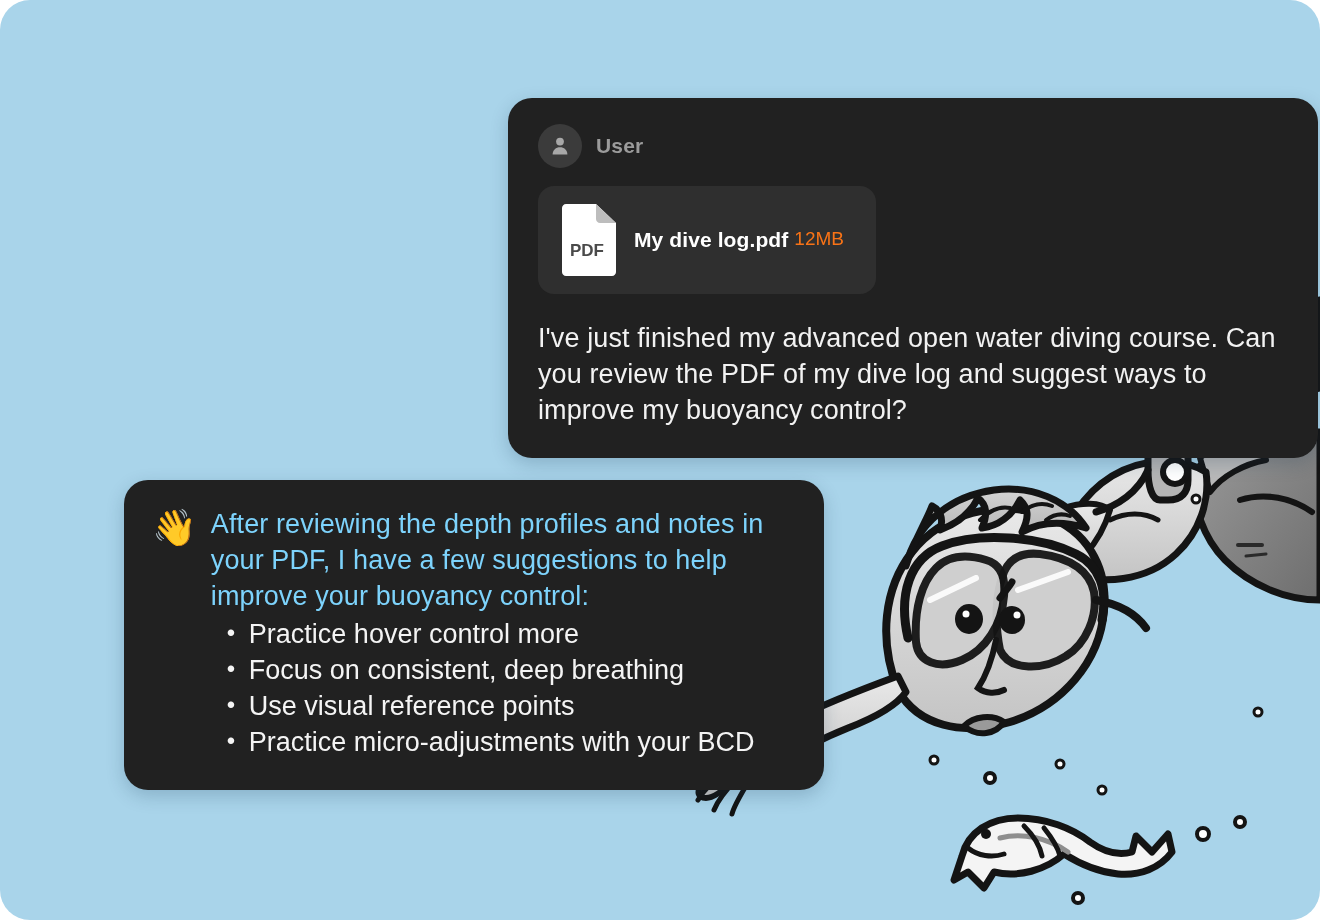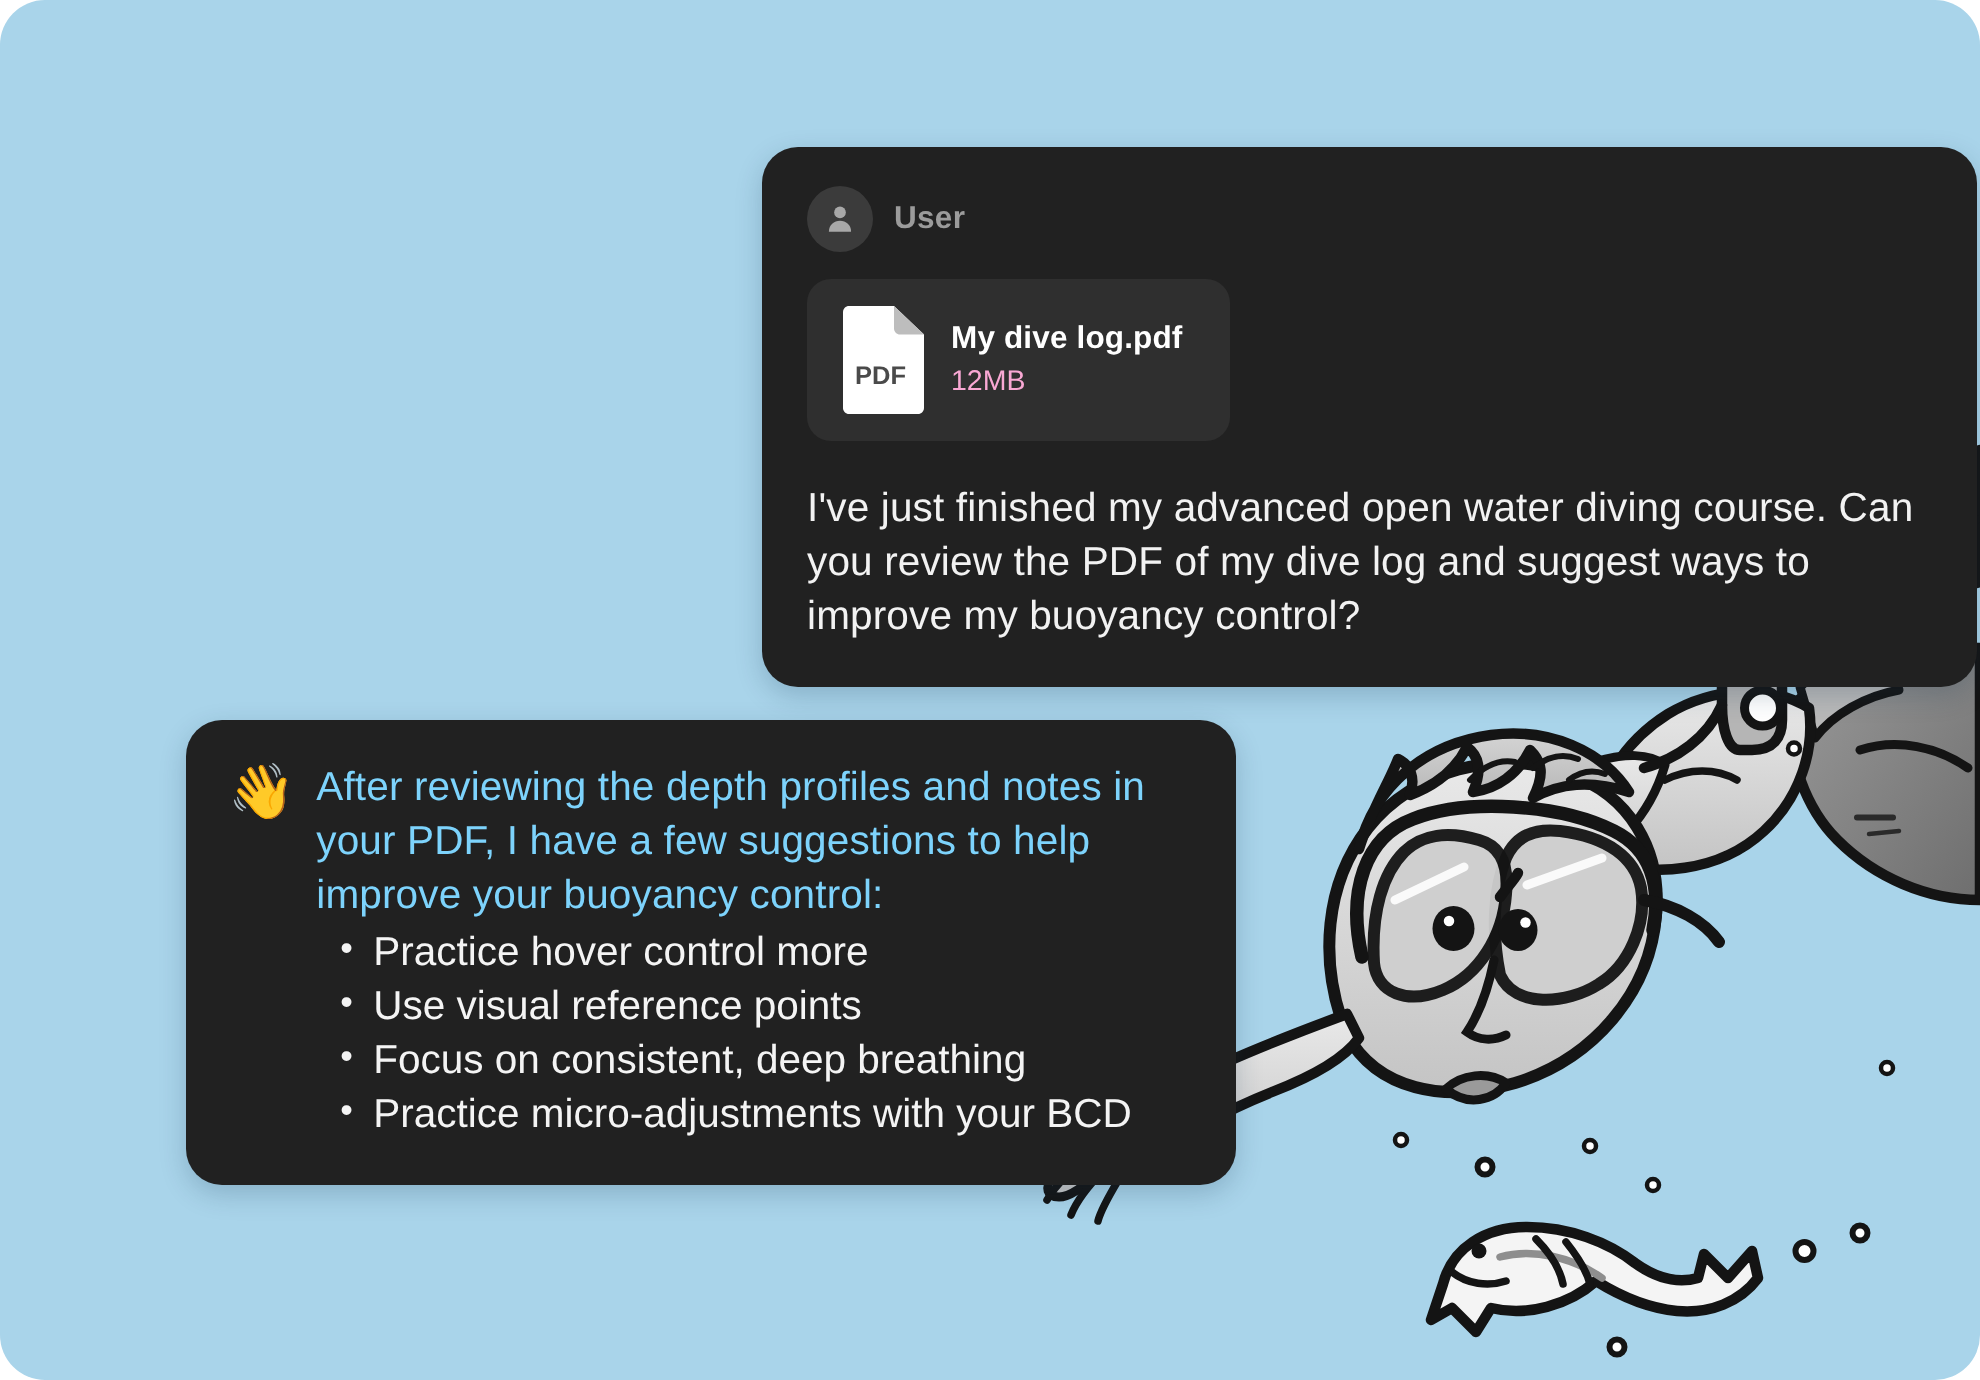--- a/index.html
+++ b/index.html
@@ -83,29 +83,29 @@
     padding: 18px 32px 18px 20px;
     margin-bottom: 26px;
   }
   .pdf-icon {
     width: 58px;
     height: 72px;
     flex: 0 0 auto;
     position: relative;
   }
   .pdf-icon svg { display: block; }
-  .file-meta { display: flex; flex-direction: column; gap: 6px; }
+  .file-meta { display: flex; flex-direction: row; gap: 6px; }
   .file-name {
     color: #ffffff;
     font-size: 21px;
     font-weight: bold;
     letter-spacing: .1px;
   }
   .file-size {
-    color: #f9a8d4;
+    color: #f97316;
     font-size: 19px;
   }
 
   .msg-text {
     color: #f2f2f2;
     font-size: 27px;
     line-height: 36px;
     letter-spacing: .1px;
   }
 
@@ -327,22 +327,22 @@
       <div class="msg-text">I've just finished my advanced open water diving course. Can you review the PDF of my dive log and suggest ways to improve my buoyancy control?</div>
     </div>
 
     <div class="bubble" id="assistant-bubble">
       <div class="assistant-row">
         <span class="wave-emoji">👋</span>
         <div class="assistant-body">
           <div class="assistant-intro">After reviewing the depth profiles and notes in your PDF, I have a few suggestions to help improve your buoyancy control:</div>
           <ul class="suggestion-list">
             <li>Practice hover control more</li>
+            <li>Focus on consistent, deep breathing</li>
             <li>Use visual reference points</li>
-            <li>Focus on consistent, deep breathing</li>
             <li>Practice micro-adjustments with your BCD</li>
           </ul>
         </div>
       </div>
     </div>
 
   </div>
 </div>
 
 </body></html>

